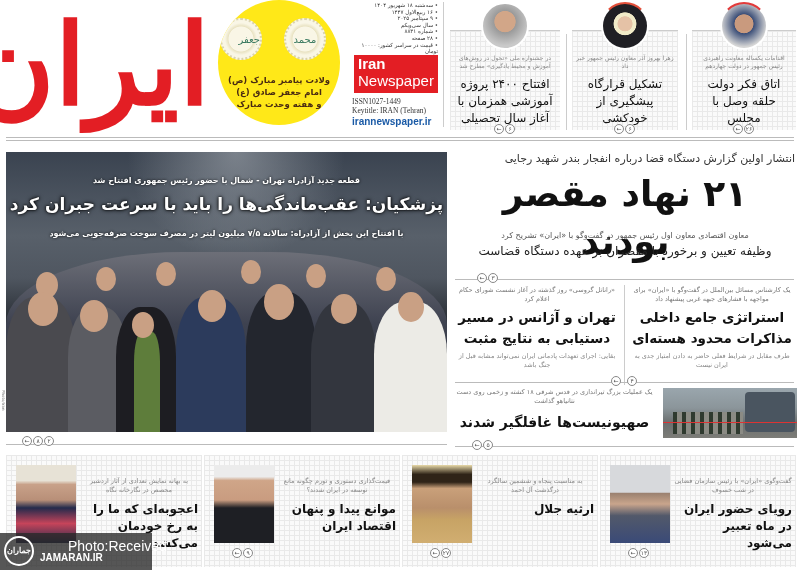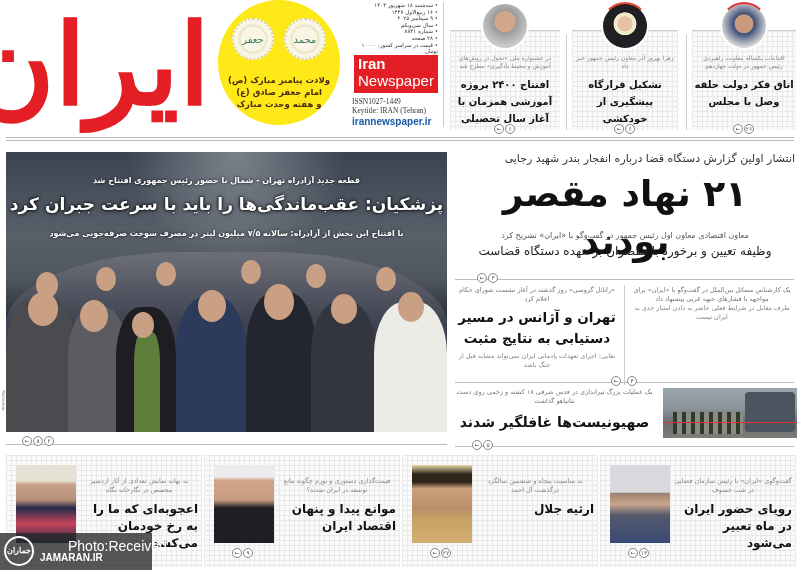--- a/index.html
+++ b/index.html
@@ -25,21 +25,21 @@
   #brand-box .b1 { font-size: 15px; font-weight: bold; line-height: 16px; }
   #brand-box .b2 { font-size: 15px; line-height: 17px; }
   #issn { left: 352px; top: 97px; width: 90px; font-family: Liberation Serif, serif; font-size: 7.5px; line-height: 9px; color: #333; }
   #website { left: 352px; top: 116px; font-family: "Liberation Sans", sans-serif; font-size: 10px; font-weight: bold; color: #1a5aa6; }
   #mast-divider { left: 443px; top: 2px; width: 1px; height: 125px; background: #ccc; }
 
   .teaser { top: 30px; height: 100px; }
   .teaser .panel { position: absolute; left: 0; right: 0; top: 0; bottom: 0; border-top: 1px solid #ccc; }
   .teaser .avatar { position: absolute; top: -28px; left: 50%; margin-left: -24px; width: 48px; height: 48px; border-radius: 50%; border: 2px solid #fff; overflow: hidden; }
   .teaser .kicker { position: absolute; left: 4px; right: 4px; top: 24px; font-size: 6px; line-height: 8px; color: #888; direction: rtl; text-align: center; }
-  .teaser .title { position: absolute; left: 2px; right: 2px; top: 46px; font-size: 10px; font-weight: bold; line-height: 17px; direction: rtl; text-align: center; }
+  .teaser .title { position: absolute; left: 2px; right: 2px; top: 46px; font-size: 12px; font-weight: normal; line-height: 17px; direction: rtl; text-align: center; }
   .pg { display: inline-flex; gap: 1px; align-items: center; }
   .pg span { display: inline-block; width: 10px; height: 10px; border: 1px solid #888; border-radius: 50%; font-size: 6px; line-height: 8px; text-align: center; color: #555; background: #fff; }
   .teaser .pg { position: absolute; bottom: -4px; left: 50%; margin-left: -11px; }
   .teaser-sep { top: 34px; width: 1px; height: 96px; background: #ccc; }
 
   .hr2 { left: 6px; right: 6px; height: 1px; background: #bbb; }
 
   
   #main-photo { left: 6px; top: 152px; width: 441px; height: 280px; overflow: hidden;
     background:
@@ -91,21 +91,21 @@
   #wm-logo { position: absolute; left: 4px; top: 3px; width: 30px; height: 30px; border-radius: 50%; border: 2px solid #fff; font-size: 8px; line-height: 26px; text-align: center; font-weight: bold; }
   #wm-l1 { position: absolute; left: 40px; top: 5px; font-size: 14px; margin-left: 28px; }
   #wm-l2 { position: absolute; left: 40px; top: 19px; font-size: 10px; font-weight: bold; }
 </style>
 </head>
 <body>
 
 <div id="logo" class="abs">ایران</div>
 
 <div id="badge" class="abs">
-  <div class="rosette" style="left:14px;">
+  <div class="rosette" style="left:2px;justify-content:flex-end;">
       <span>جعفر</span>
     </div>
   <div class="rosette" style="right:14px;">
       <span>محمد</span>
     </div>
   <div id="badge-text">
     <div>ولادت پیامبر مبارک (ص)</div>
     <div>امام جعفر صادق (ع)</div>
     <div>و هفته وحدت مبارک</div>
   </div>
@@ -218,20 +218,21 @@
 </div>
 
 <div id="story-tehran" class="abs story">
   <div class="k">«راناتل گروسی» روز گذشته در آغاز نشست شورای حکام اعلام کرد</div>
   <div class="t">تهران و آژانس در مسیر دستیابی به نتایج مثبت</div>
   <div class="s">بقایی: اجرای تعهدات پادمانی ایران نمی‌تواند مشابه قبل از جنگ باشد</div>
 </div>
 <div id="mid-sep" class="abs"></div>
 <div id="story-strategy" class="abs story">
   <div class="k">یک کارشناس مسائل بین‌الملل در گفت‌وگو با «ایران» برای مواجهه با فشارهای جبهه غربی پیشنهاد داد</div>
+  <div class="t">استراتژی جامع داخلی مذاکرات محدود هسته‌ای</div>
   <div class="s">طرف مقابل در شرایط فعلی حاضر به دادن امتیاز جدی به ایران نیست</div>
 </div>
 <div id="mid-line" class="abs"></div>
 <div id="pg-tehran" class="abs pg">
   <span>←</span>
 </div>
 <div id="pg-strategy" class="abs pg">
   <span>۴</span>
 </div>
 

